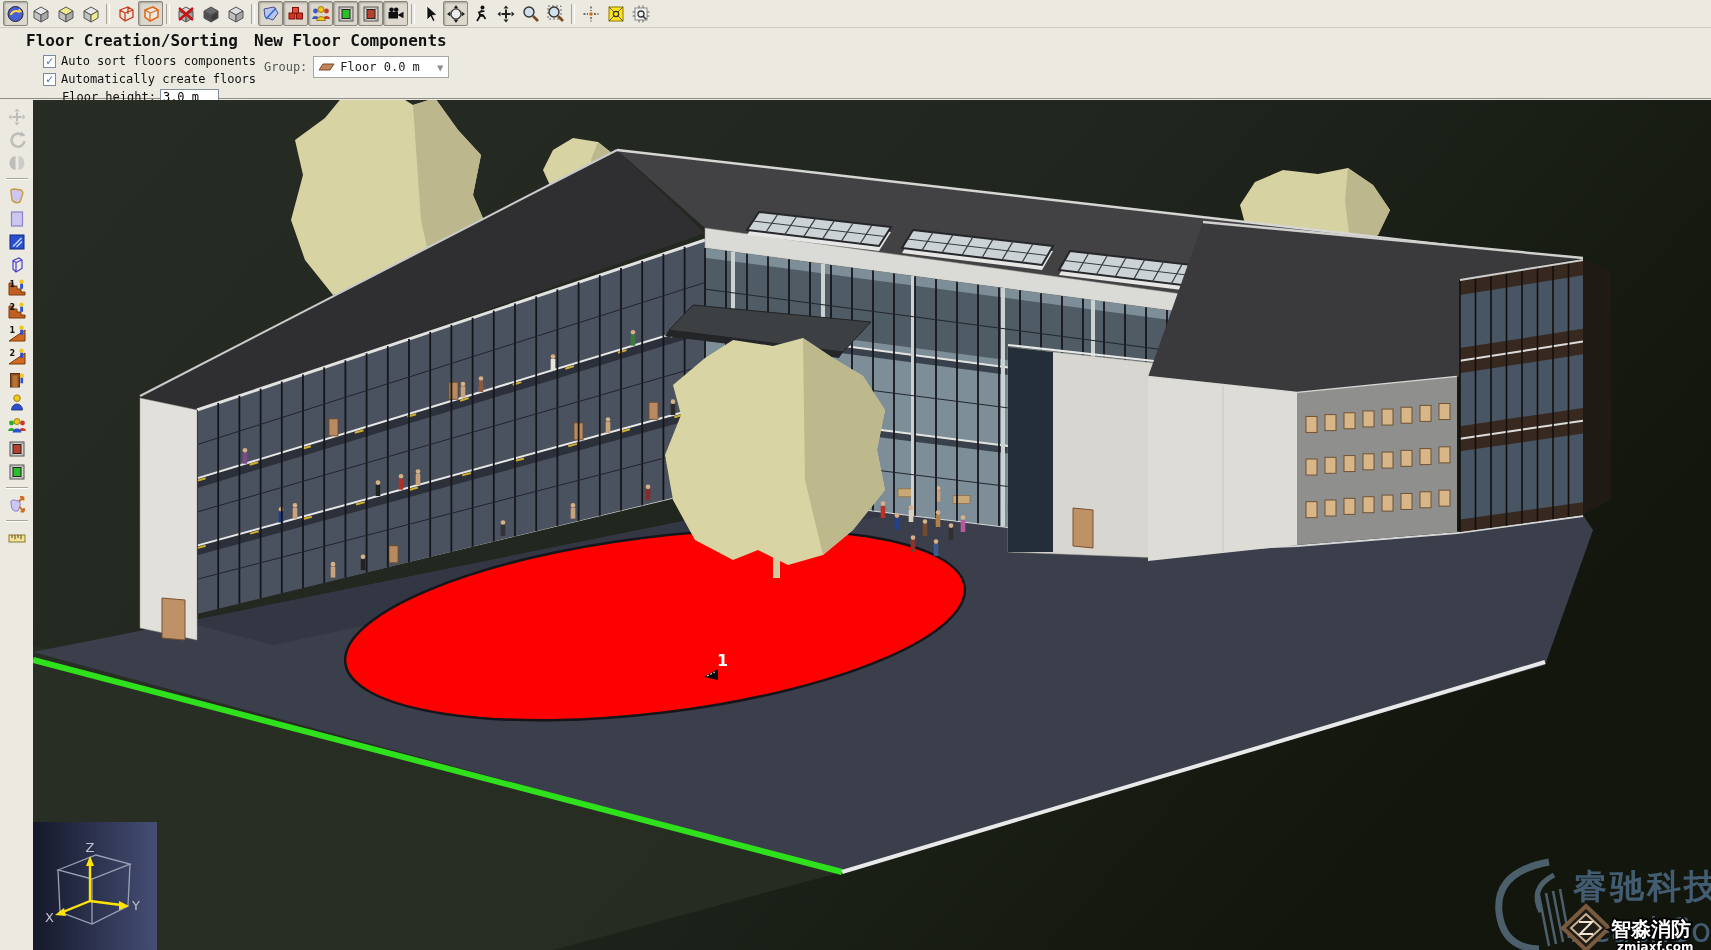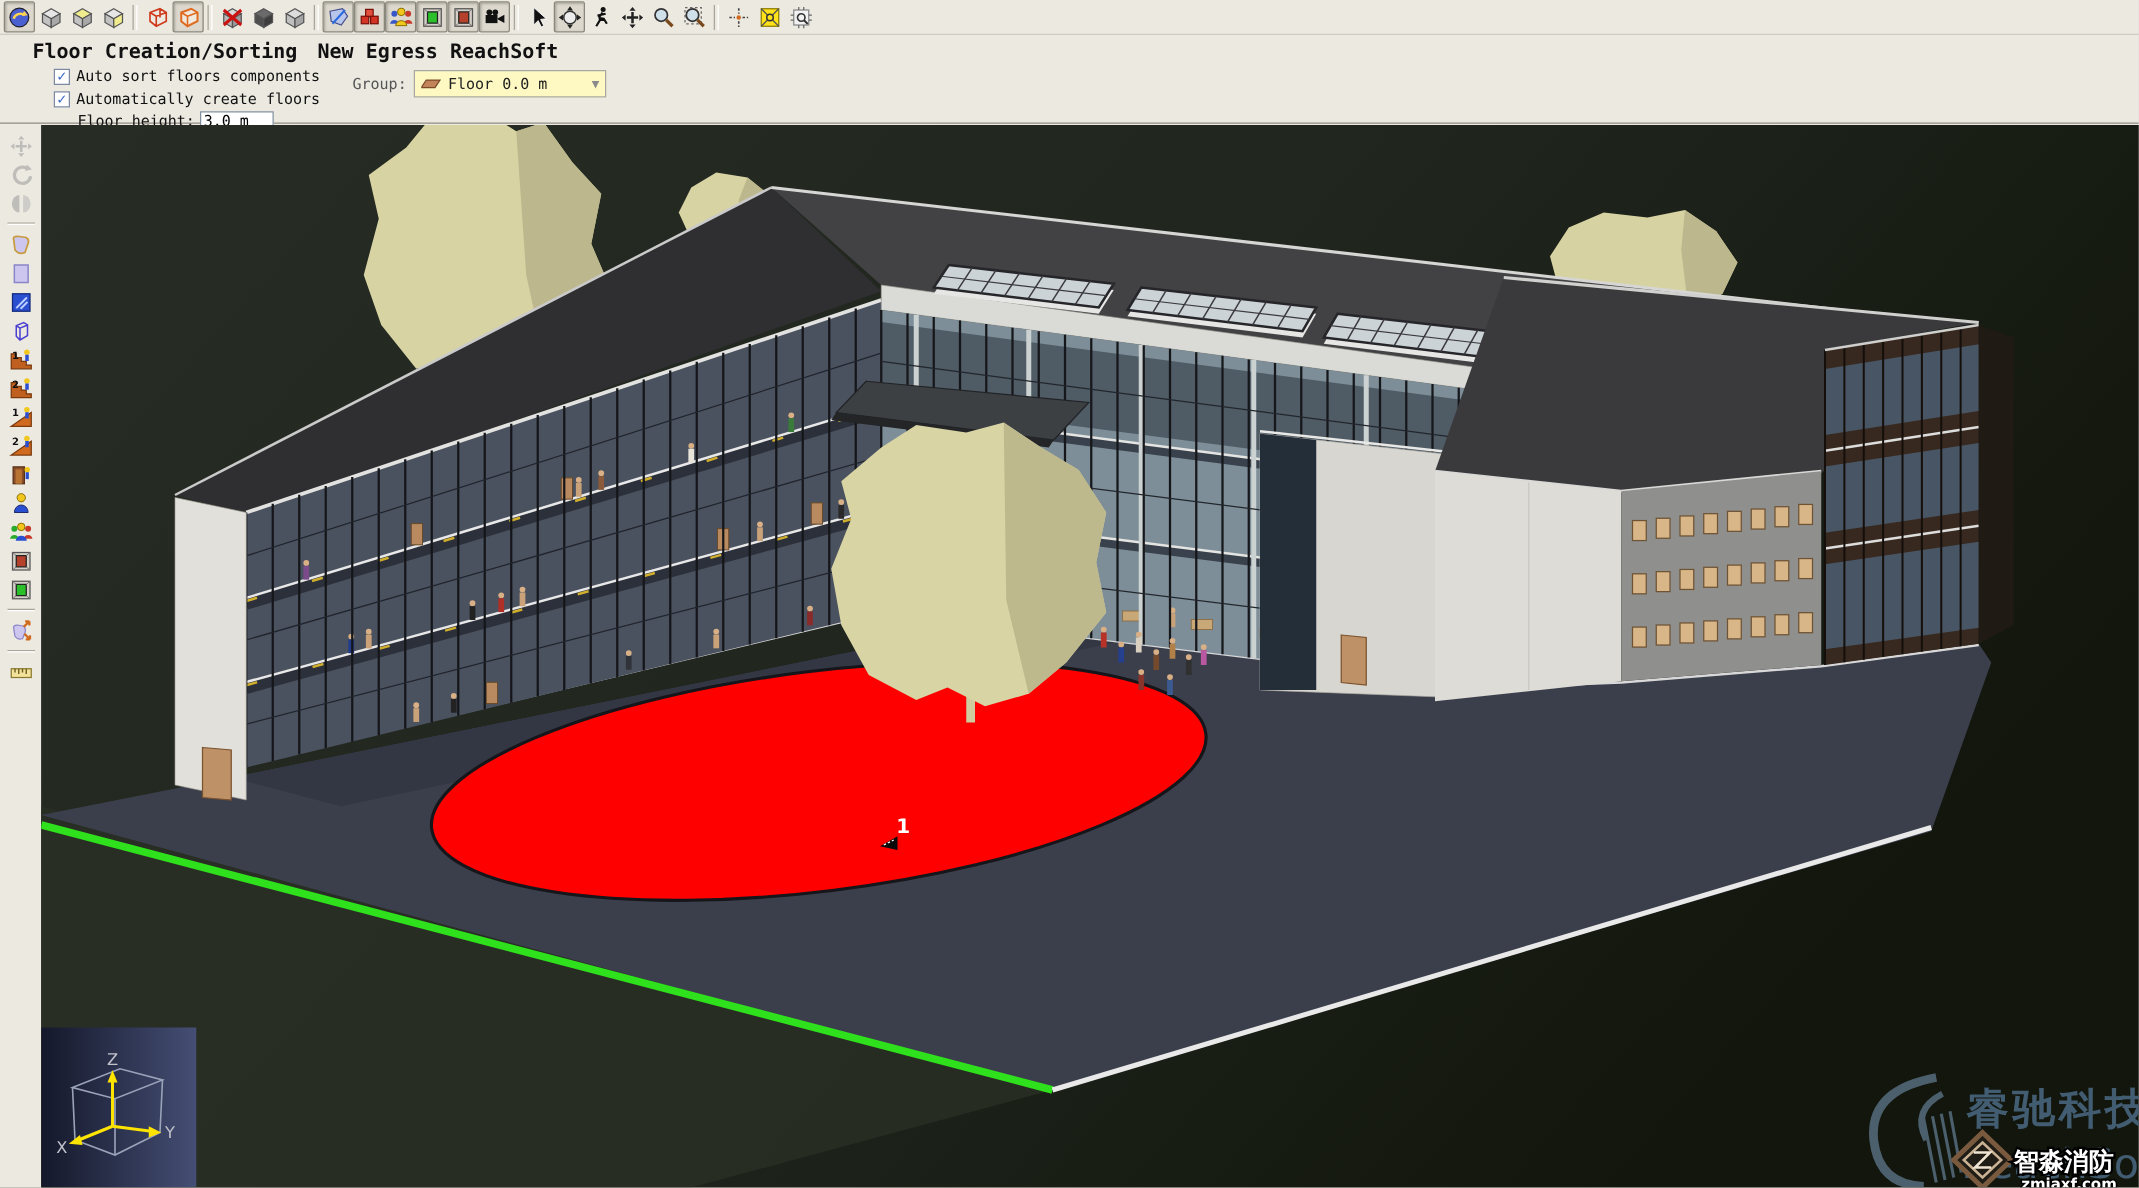--- a/index.html
+++ b/index.html
@@ -17,21 +17,21 @@
             border-bottom:1px solid #8f8d83;box-sizing:border-box;font-size:12px;}
   .group{position:absolute;top:0;}
   .gtitle{font-weight:bold;font-size:16px;white-space:nowrap;}
   .cbrow{display:flex;align-items:center;gap:5px;margin-top:4px;white-space:nowrap;}
   .cbox{width:13px;height:13px;background:#fff;border:1px solid #7b8aa0;box-sizing:border-box;
         font-size:12px;line-height:10px;text-align:center;color:#3a66c8;font-weight:bold;}
   .fhrow{display:flex;align-items:center;gap:4px;margin-top:3px;}
   input.txt{width:59px;height:16px;border:1px solid #82909e;font:12px "DejaVu Sans Mono",monospace;
             padding:0 2px;background:#fff;box-sizing:border-box;}
   .ddrow{display:flex;align-items:center;gap:6px;margin-top:6px;color:#555;}
-  .dd{width:154px;height:22px;background:#fef9c3;border:1px solid #a8a8a2;display:flex;align-items:center;
+  .dd{width:136px;height:22px;background:#ffffff;border:1px solid #a8a8a2;display:flex;align-items:center;
       gap:5px;padding:0 5px;box-sizing:border-box;color:#222;}
   .dd .arr{margin-left:auto;color:#8a8a8a;font-size:10px;}
   
   .sidebar{position:absolute;left:0;top:100px;width:33px;height:850px;background:#ece9e1;
            display:flex;flex-direction:column;align-items:center;padding-top:5px;box-sizing:border-box;}
   .sbtn{width:26px;height:23px;display:flex;align-items:center;justify-content:center;flex:0 0 auto;}
   .sbtn.disabled{opacity:.55;}
   .ssep{width:22px;height:0;border-top:1px solid #a8a59a;border-bottom:1px solid #fff;margin:4px 0;}
   
   .viewport{position:absolute;left:33px;top:100px;width:1678px;height:850px;background:#20261f;}
@@ -221,22 +221,22 @@
       <span class="cbox" id="cb2">✓</span>
       <span>Automatically create floors</span>
     </div>
     <div class="fhrow" style="margin-left:36px;">
       <span>Floor height:</span>
       <input class="txt" value="3.0 m" style="">
     </div>
   </div>
 
   <div class="group" style="left:254px;top:3px;">
-    <div class="gtitle">New Egress ReachSoft</div>
-    <div class="ddrow" style="margin-left:28px;">
+    <div class="gtitle">New Floor Components</div>
+    <div class="ddrow" style="margin-left:10px;">
       <span>Group:</span>
       <div class="dd">
         <svg width="16" height="12" viewBox="0 0 16 12">
           <polygon points="4,3 15,3 11,9 0,9" fill="#c4845a" stroke="#7a4a28" stroke-width="1"></polygon>
         </svg>
         <span>Floor 0.0 m</span>
         <span class="arr">▼</span>
       </div>
     </div>
   </div>

